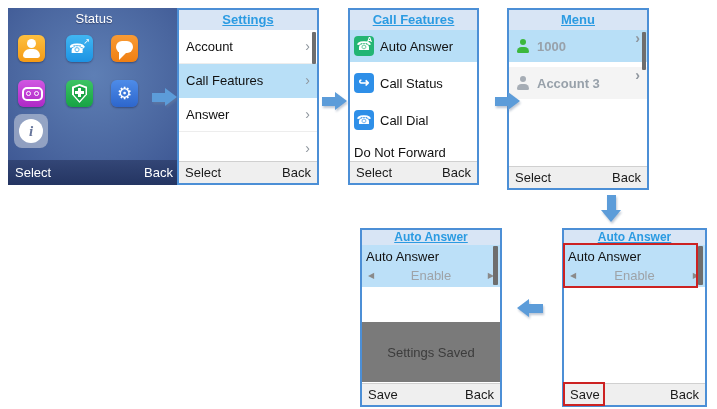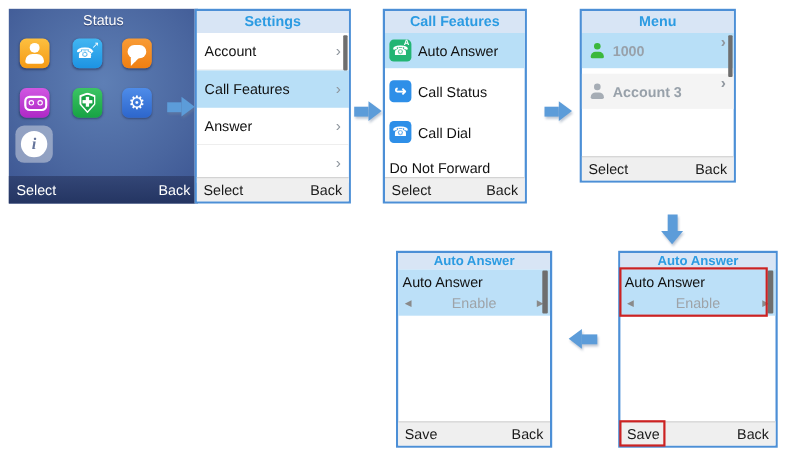--- a/index.html
+++ b/index.html
@@ -2,37 +2,37 @@
 <html><head>
 <meta charset="utf-8">
 <style>
   html,body{margin:0;padding:0;background:#fff;}
   .canvas{position:relative;width:717px;height:409px;background:#fff;overflow:hidden;
           font-family:"Liberation Sans",sans-serif;-webkit-font-smoothing:antialiased;}
 
   
   .phone{position:absolute;box-sizing:border-box;background:#fff;border:2px solid #4C8FD6;}
   .hdr{height:20px;background:#D8E5F5;color:#2B9BE2;font-weight:bold;font-size:13px;
-       line-height:20px;text-align:center;}
+       line-height:20px;text-align:center;text-decoration:underline;}
   .hdr.small{height:15px;font-size:12px;line-height:15px;}
   .softbar{position:absolute;left:0;right:0;bottom:0;height:21px;background:#EFEFEF;
            border-top:1px solid #D0D0D0;display:flex;justify-content:space-between;
            align-items:center;padding:0 6px;font-size:13px;color:#1a1a1a;}
   .row{position:relative;height:33px;line-height:33px;font-size:13px;color:#111;
        padding-left:7px;border-bottom:1px solid #EDEDED;background:#fff;}
   .row.sel{background:#B8DFF7;border-bottom:1px solid #B8DFF7;}
   .chev{position:absolute;right:7px;top:0;color:#8F969E;font-size:14px;}
   .sbar{position:absolute;width:4px;background:#6E6E6E;border-radius:1px;}
 
   
   .s-home{left:8px;top:8px;width:172px;height:177px;border:none;
           background:radial-gradient(circle at 50% 38%,#5E7FB5 0%,#4A669F 60%,#3A5390 100%);}
   .s-settings{left:177px;top:8px;width:142px;height:177px;}
   .s-callf{left:348px;top:8px;width:131px;height:177px;}
-  .s-menu{left:527px;top:8px;width:142px;height:158px;}
+  .s-menu{left:507px;top:8px;width:142px;height:182px;}
   .s-edit{left:562px;top:228px;width:145px;height:179px;}
   .s-saved{left:360px;top:228px;width:142px;height:179px;}
 
   
   .home-title{margin-top:3px;text-align:center;color:#fff;font-size:13px;text-shadow:0 1px 1px rgba(0,0,30,.4);}
   .hicon{position:absolute;width:27px;height:27px;border-radius:6px;box-shadow:0 1px 2px rgba(0,0,30,.35);}
   .hicon .glyph{display:block;color:#fff;text-align:center;line-height:27px;font-size:15px;}
   .ic-contacts{background:linear-gradient(180deg,#FDC040,#F59A14);}
   .ic-call{background:linear-gradient(180deg,#41B6F2,#1D93E3);}
   .ic-msg{background:linear-gradient(180deg,#F89B35,#F07F12);}
@@ -271,20 +271,23 @@
     <div class="hdr small">Auto Answer</div>
     <div class="field">
       <div class="field-label">Auto Answer</div>
       <div class="field-value">
         <span class="val-a l">◀</span>
         <span>Enable</span>
         <span class="val-a r">▶</span>
       </div>
     </div>
     <div class="sbar" style="right:2px;top:16px;height:39px;width:5px;"></div>
+    <div class="toast" style="top:92px;height:60px;">
+      <span>Settings Saved</span>
+    </div>
     <div class="softbar">
       <span>Save</span>
       <span>Back</span>
     </div>
   </div>
 
   <div class="flow fa-right" style="left:152px;top:88px;width:25px;height:19px;">
     <span class="fa-shaft"></span>
       <span class="fa-head"></span>
   </div>

